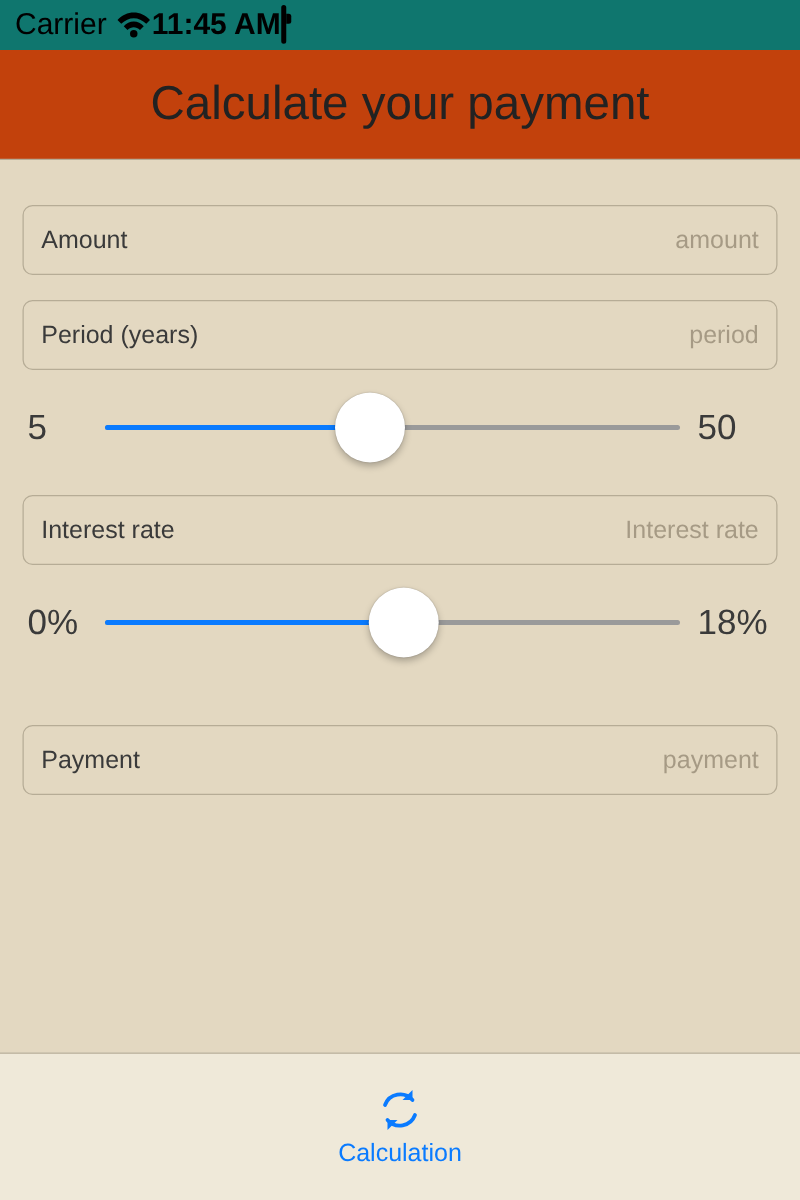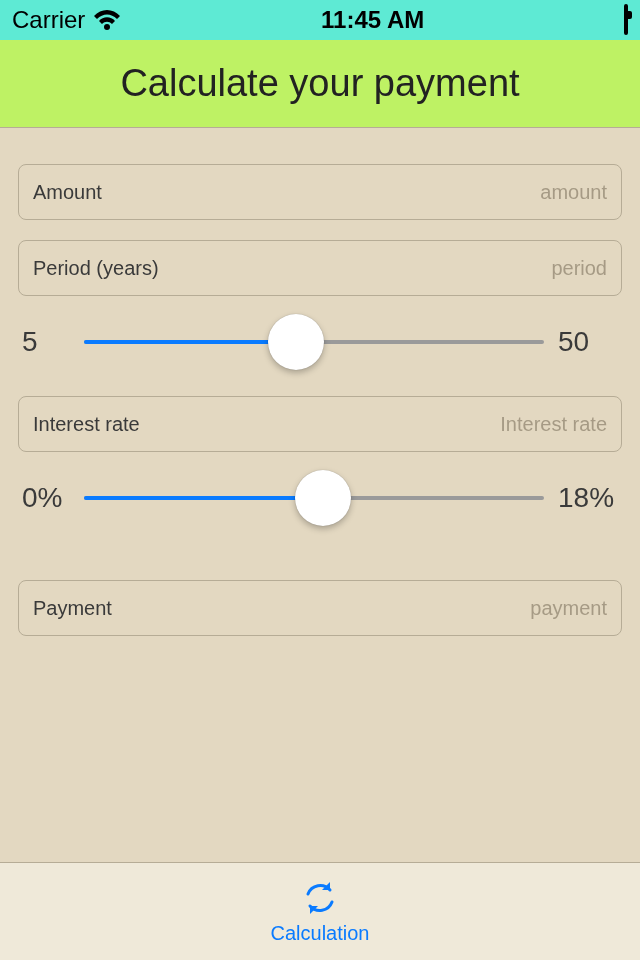--- a/index.html
+++ b/index.html
@@ -9,40 +9,39 @@
     font-weight: 200;
     background: #e3d8c1;
     color: #333;
     display: flex;
     flex-direction: column;
   }
 
   
   .status-bar {
     height: 40px;
-    background: #5eead4;
-    display: flex;
-    align-items: center;
-    justify-content: space-between;
+    background: #0f766e;
+    display: flex;
+    align-items: center;
     padding: 0 12px;
     font-size: 24px;
     font-weight: 400;
     color: #000;
   }
   .status-left, .status-right { display: flex; align-items: center; gap: 8px; }
   .status-center { font-weight: 600; }
   .wifi-icon svg { display: block; }
   .battery { width: 48px; height: 20px; border: 2px solid #000; border-radius: 3px; position: relative; }
   .battery::after { content:""; position:absolute; right:-6px; top:5px; width:4px; height:8px; background:#000; border-radius:0 2px 2px 0; }
   .battery-fill { position:absolute; top:1px; left:1px; right:1px; bottom:1px; background:#000; border-radius:1px; }
 
   
   .nav-title {
     height: 88px;
-    background: #bef264;
+    background: #c2410c;
     border-bottom: 1px solid #b6ac96;
     display: flex;
     align-items: center;
     justify-content: center;
     font-size: 38px;
     font-weight: 300;
     color: #222;
   }
 
   
@@ -107,21 +106,21 @@
     background: #fff;
     border-radius: 50%;
     box-shadow: 0 3px 6px rgba(0,0,0,0.25), 0 0 1px rgba(0,0,0,0.3);
     transform: translate(-50%, -50%);
   }
 
   .section-gap { height: 28px; }
 
   
   .tab-bar {
-    height: 98px;
+    height: 118px;
     background: #efe9d9;
     border-top: 1px solid #b6ac96;
     display: flex;
   }
   .tab {
     flex: 1;
     display: flex;
     flex-direction: column;
     align-items: center;
     justify-content: center;

